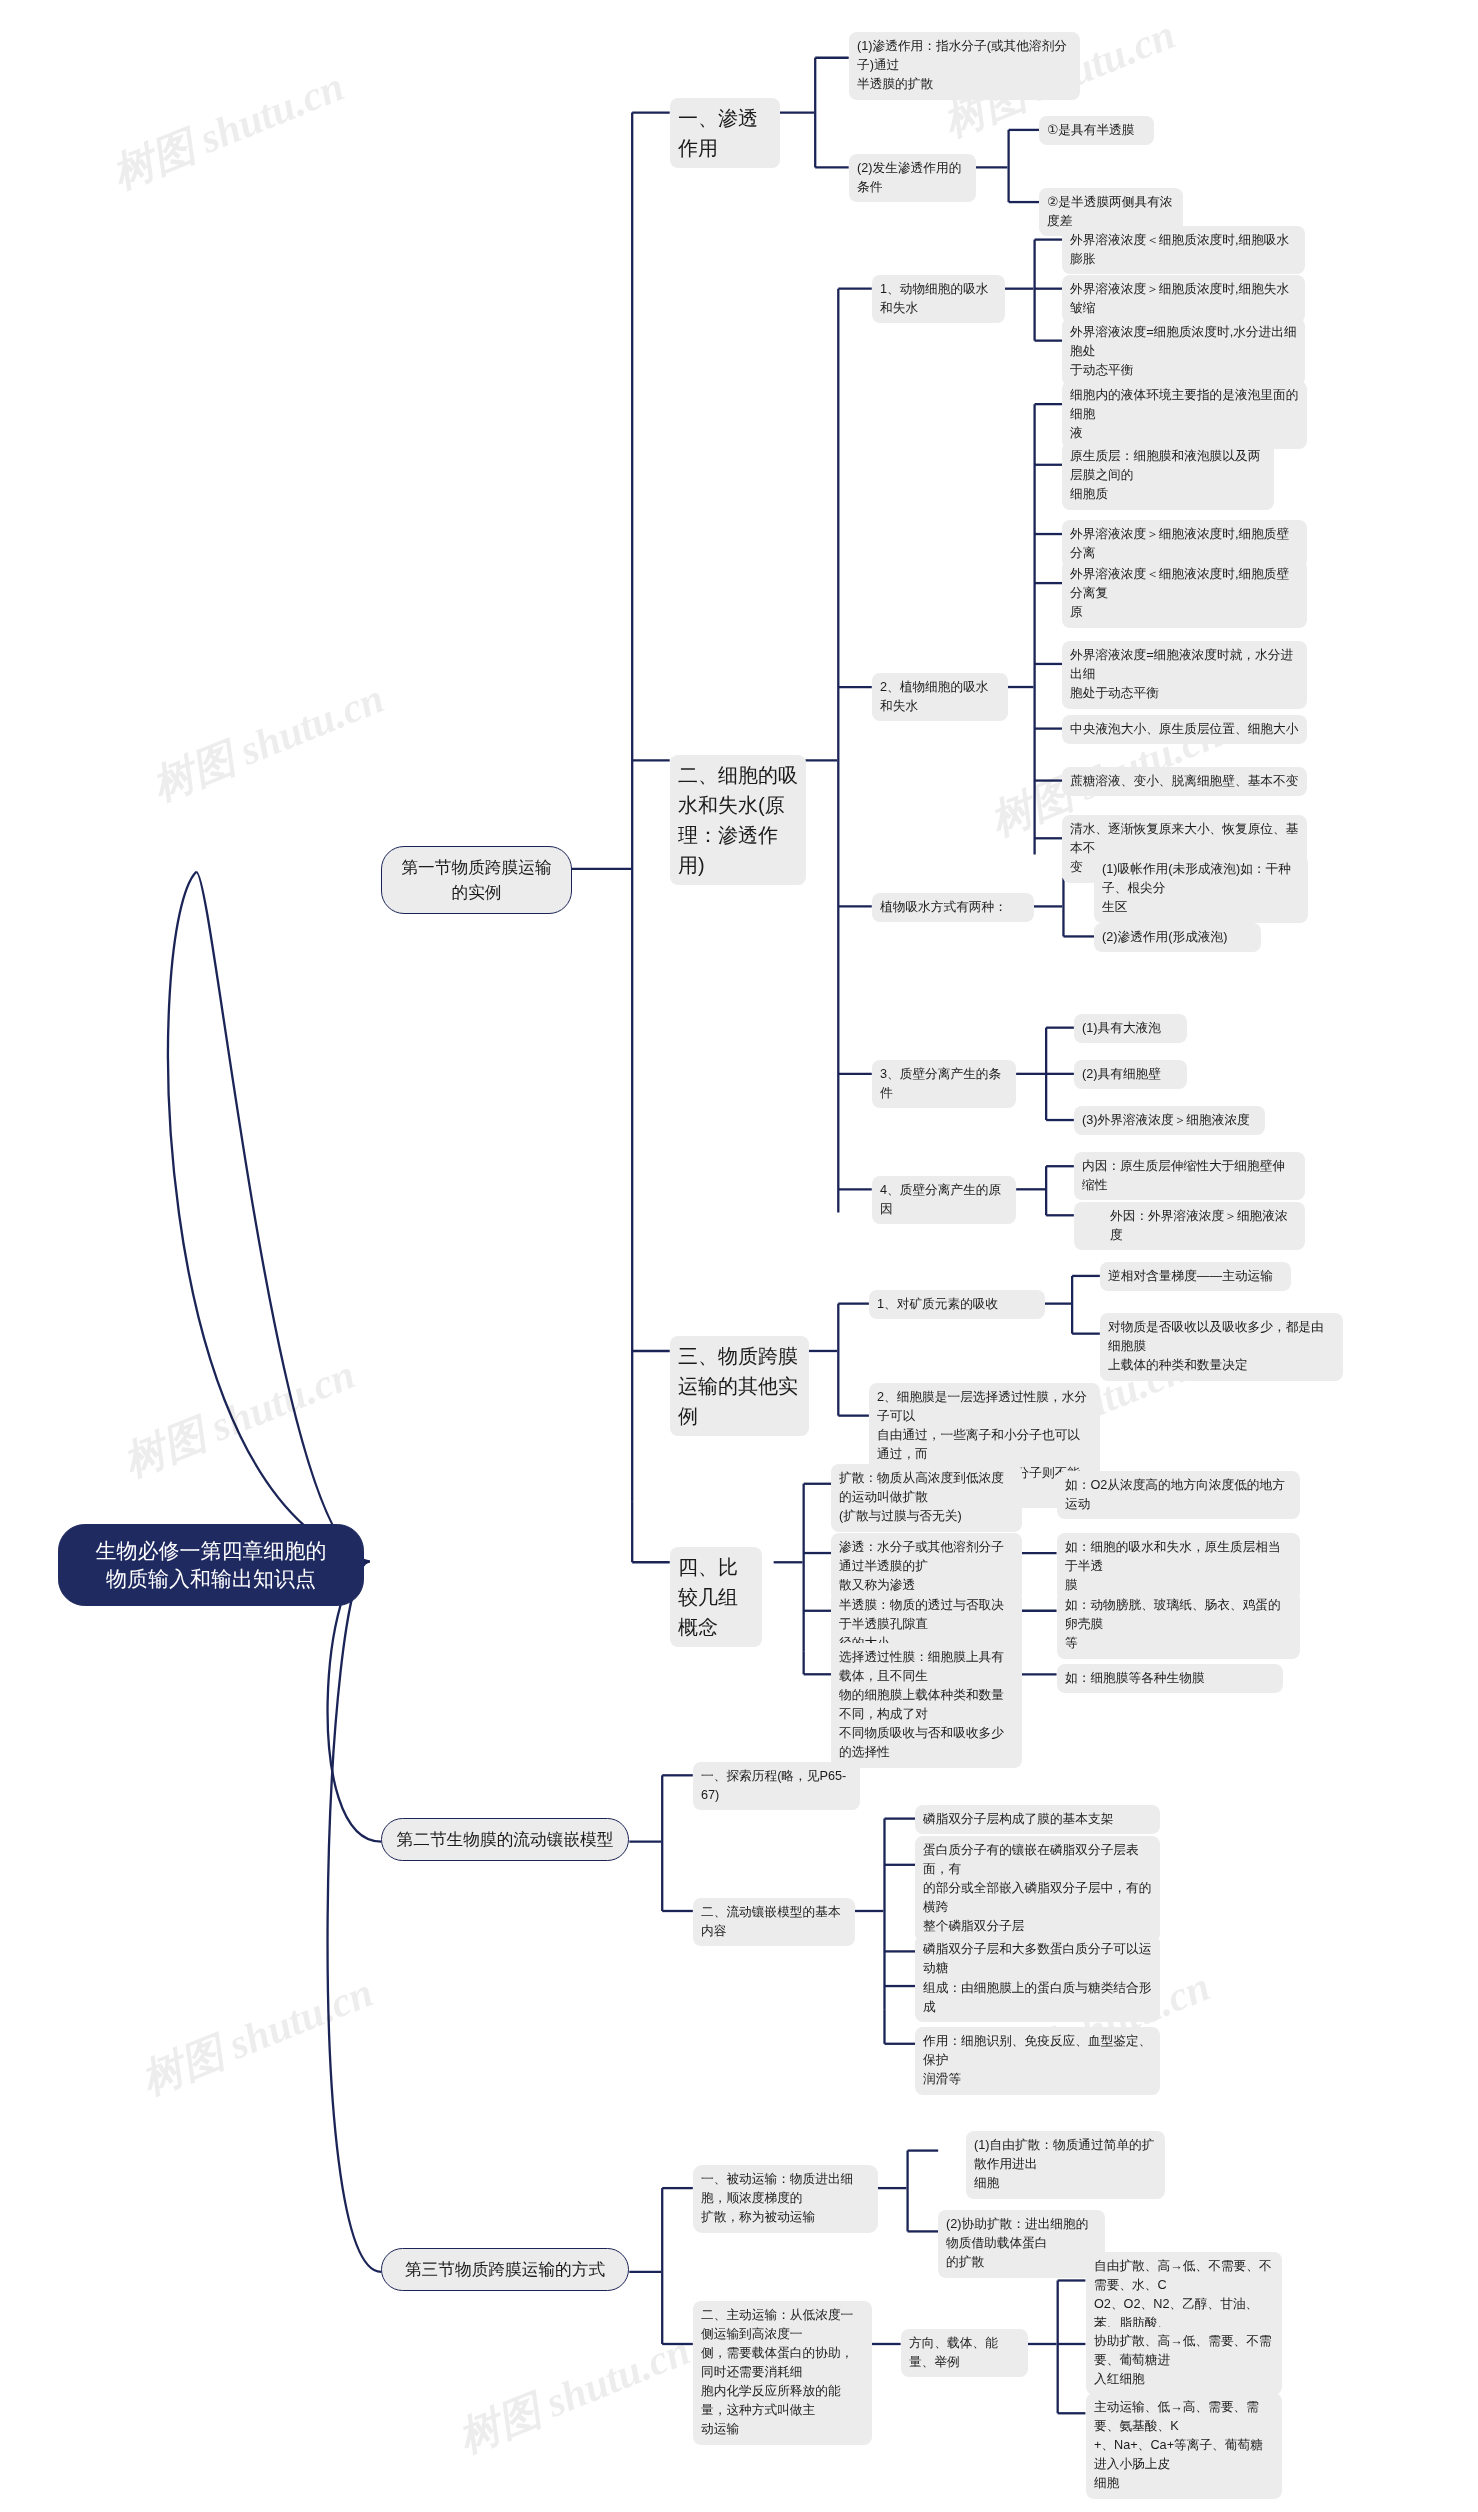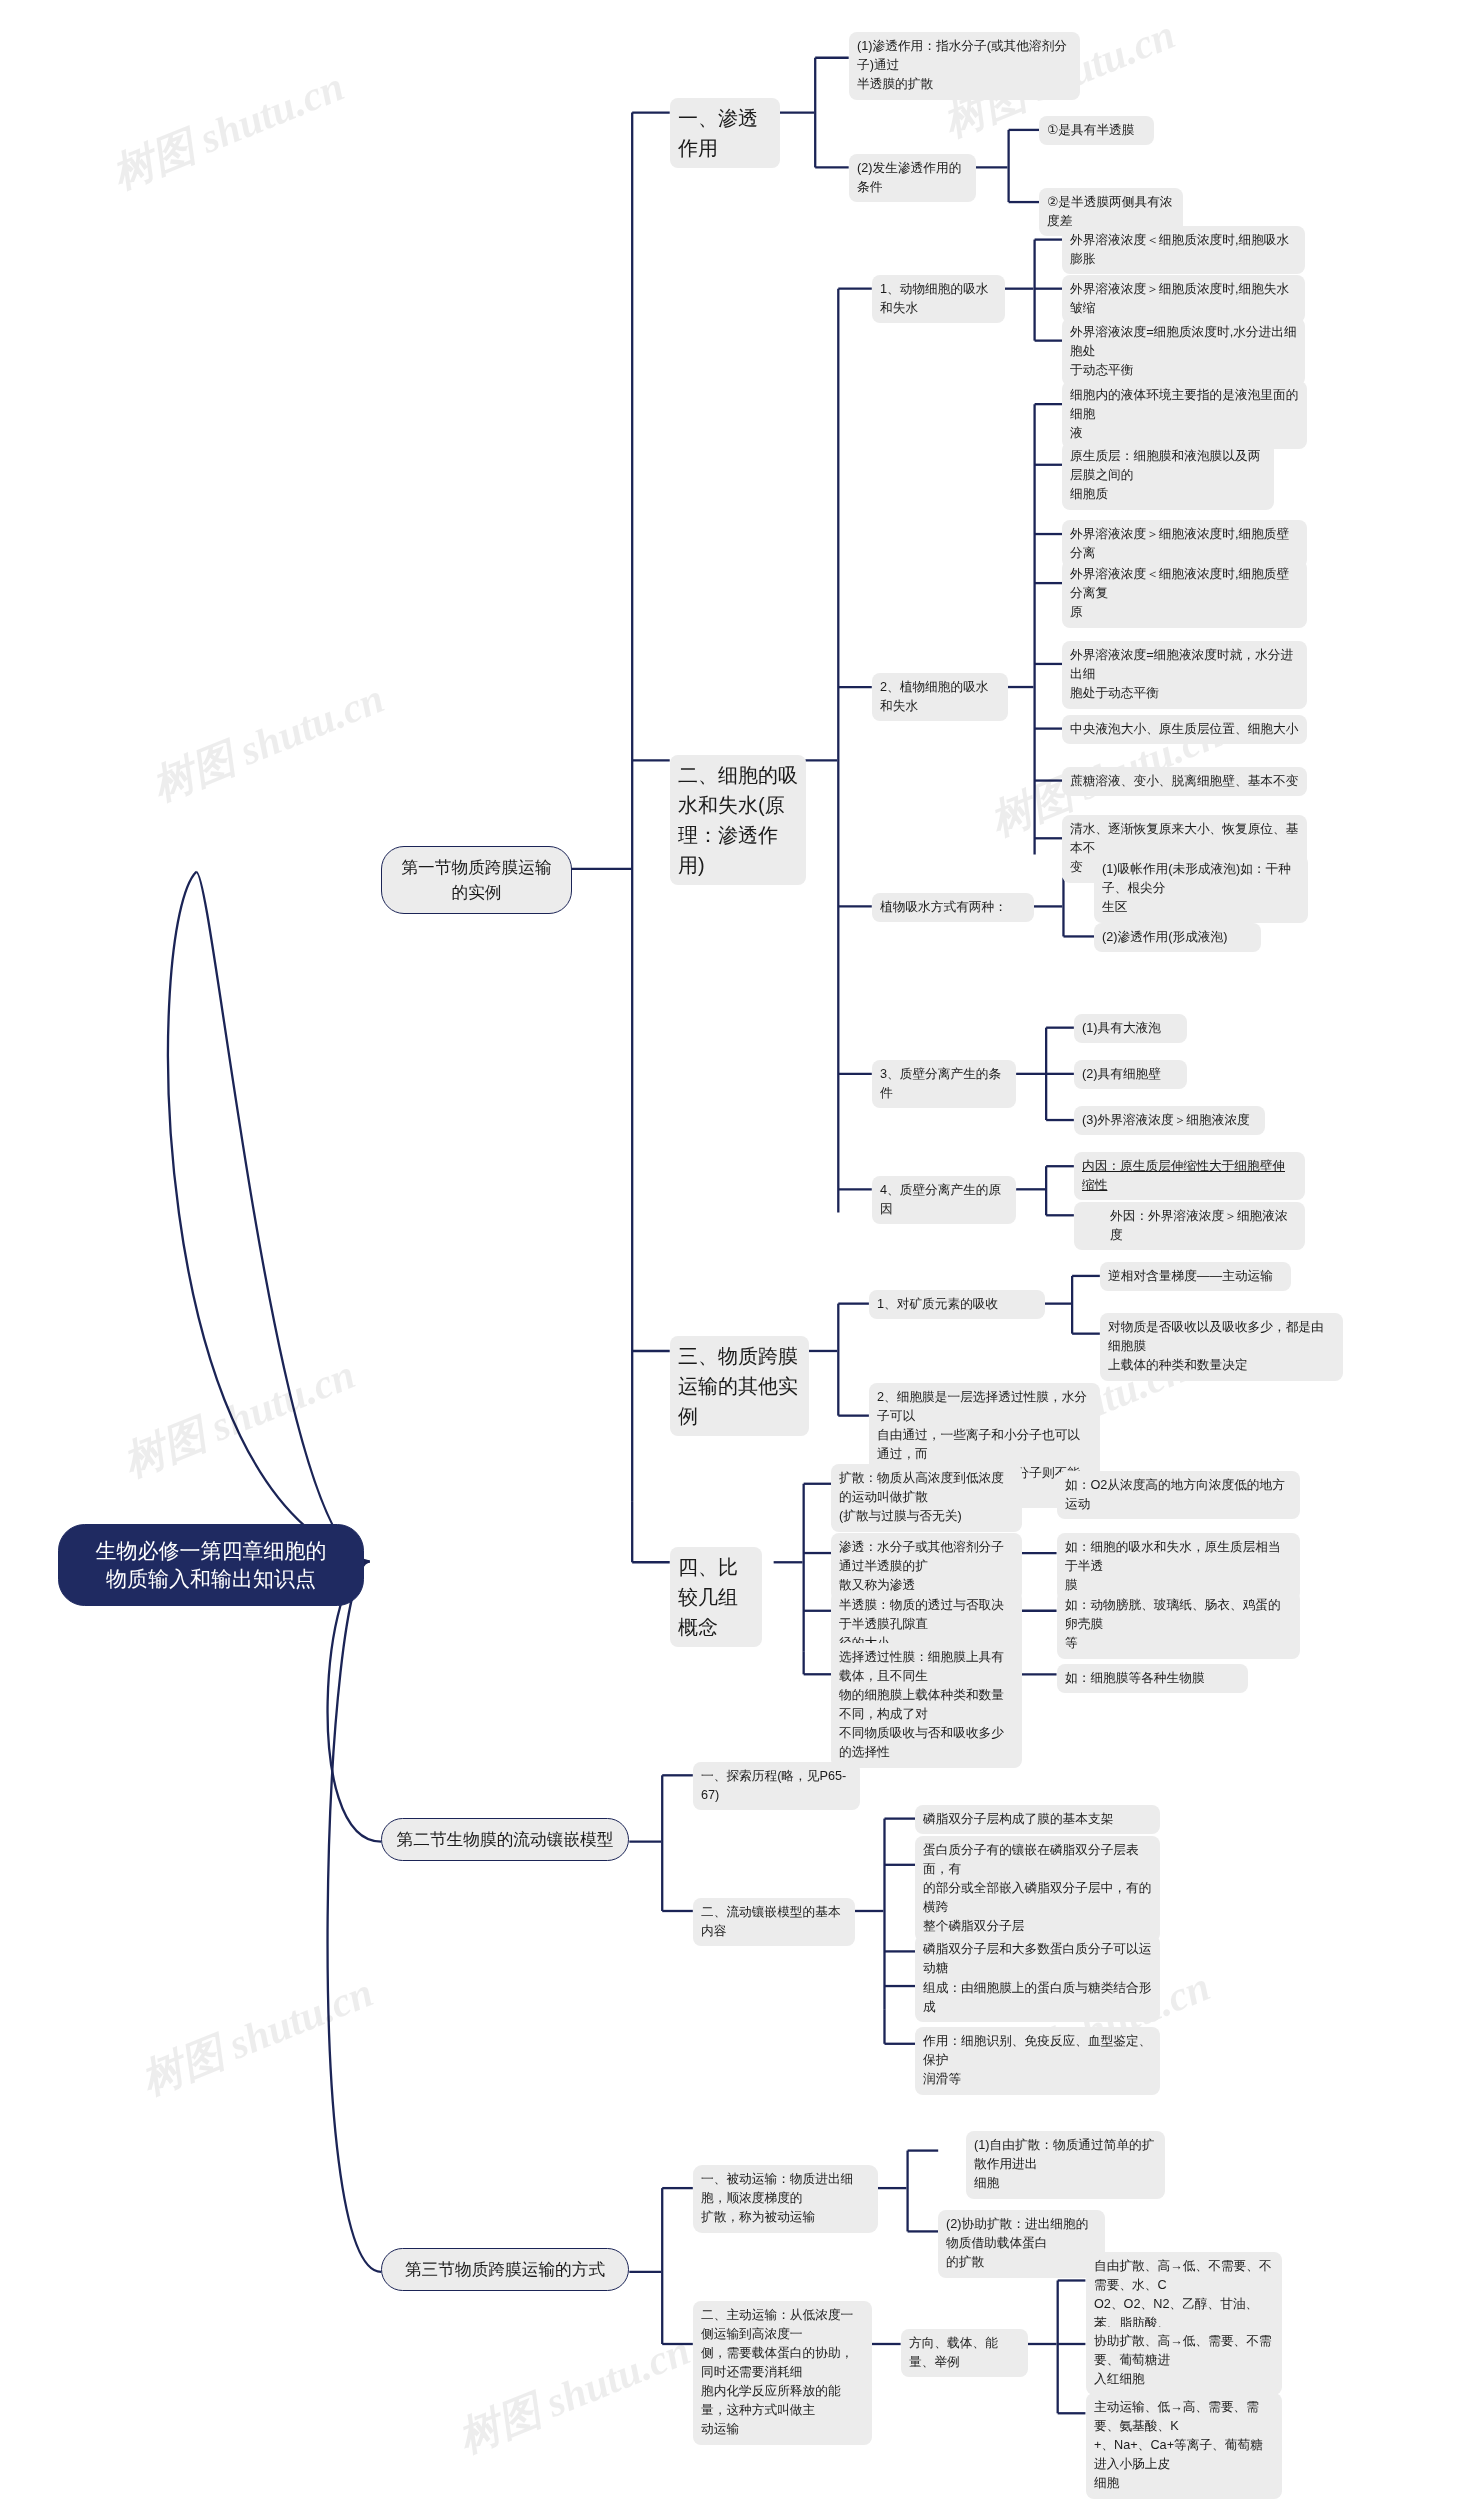--- a/index.html
+++ b/index.html
@@ -204,21 +204,21 @@
   <div class="node s22" style="left:1094px;top:855px;width:214px;">(1)吸帐作用(未形成液泡)如：干种子、根尖分
 生区</div>
   <div class="node s22" style="left:1094px;top:923px;width:167px;">(2)渗透作用(形成液泡)</div>
 
   <div class="node s22" style="left:872px;top:1060px;width:144px;">3、质壁分离产生的条件</div>
   <div class="node s22" style="left:1074px;top:1014px;width:113px;">(1)具有大液泡</div>
   <div class="node s22" style="left:1074px;top:1060px;width:113px;">(2)具有细胞壁</div>
   <div class="node s22" style="left:1074px;top:1106px;width:191px;">(3)外界溶液浓度＞细胞液浓度</div>
 
   <div class="node s22" style="left:872px;top:1176px;width:144px;">4、质壁分离产生的原因</div>
-  <div class="node s22" style="left:1074px;top:1152px;width:231px;text-decoration:underline;">内因：原生质层伸缩性大于细胞壁伸缩性</div>
+  <div class="node s22" style="left:1074px;top:1152px;width:231px;">内因：原生质层伸缩性大于细胞壁伸缩性</div>
   <div class="node s22" style="left:1074px;top:1202px;width:231px;padding-left:36px;">外因：外界溶液浓度＞细胞液浓度</div>
 
   <div class="node s22" style="left:869px;top:1290px;width:176px;">1、对矿质元素的吸收</div>
   <div class="node s22" style="left:1100px;top:1262px;width:191px;">逆相对含量梯度——主动运输</div>
   <div class="node s22" style="left:1100px;top:1313px;width:243px;">对物质是否吸收以及吸收多少，都是由细胞膜
 上载体的种类和数量决定</div>
   <div class="node s22" style="left:869px;top:1383px;width:231px;">2、细胞膜是一层选择透过性膜，水分子可以
 自由通过，一些离子和小分子也可以通过，而
 其他的离子、小分子和大分子则不能通过</div>
 
@@ -229,21 +229,21 @@
 散又称为渗透</div>
   <div class="node s22" style="left:1057px;top:1533px;width:243px;">如：细胞的吸水和失水，原生质层相当于半透
 膜</div>
   <div class="node s22" style="left:831px;top:1591px;width:191px;">半透膜：物质的透过与否取决于半透膜孔隙直
 径的大小</div>
   <div class="node s22" style="left:1057px;top:1591px;width:243px;">如：动物膀胱、玻璃纸、肠衣、鸡蛋的卵壳膜
 等</div>
   <div class="node s22" style="left:831px;top:1643px;width:191px;">选择透过性膜：细胞膜上具有载体，且不同生
 物的细胞膜上载体种类和数量不同，构成了对
 不同物质吸收与否和吸收多少的选择性</div>
-  <div class="node s22" style="left:1057px;top:1664px;width:191px;padding-left:8px;">如：细胞膜等各种生物膜</div>
+  <div class="node s22" style="left:1057px;top:1664px;width:226px;padding-left:8px;">如：细胞膜等各种生物膜</div>
 
   <div class="node s22" style="left:693px;top:1762px;width:167px;">一、探索历程(略，见P65-67)</div>
   <div class="node s22" style="left:693px;top:1898px;width:162px;">二、流动镶嵌模型的基本内容</div>
   <div class="node s22" style="left:915px;top:1805px;width:245px;">磷脂双分子层构成了膜的基本支架</div>
   <div class="node s22" style="left:915px;top:1836px;width:245px;">蛋白质分子有的镶嵌在磷脂双分子层表面，有
 的部分或全部嵌入磷脂双分子层中，有的横跨
 整个磷脂双分子层</div>
   <div class="node s22" style="left:915px;top:1935px;width:245px;">磷脂双分子层和大多数蛋白质分子可以运动糖
 蛋白(糖被)</div>
   <div class="node s22" style="left:915px;top:1974px;width:245px;">组成：由细胞膜上的蛋白质与糖类结合形成</div>

